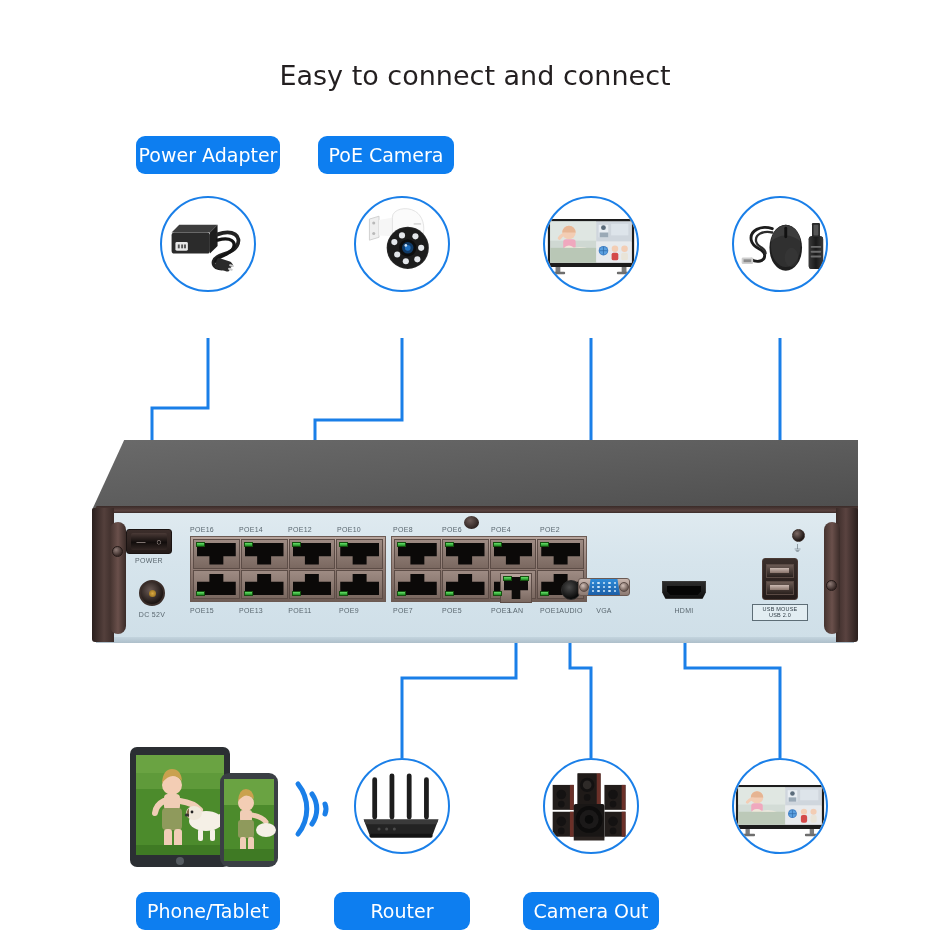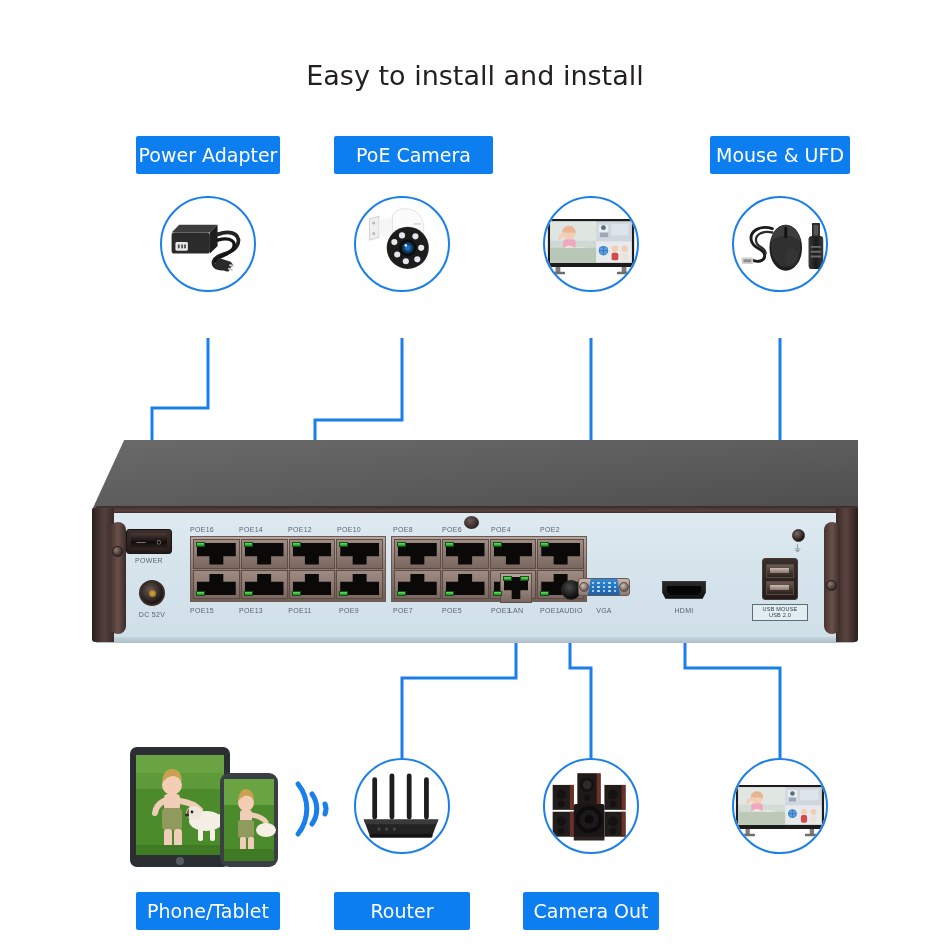--- a/index.html
+++ b/index.html
@@ -25,21 +25,21 @@
     text-align: center;
     font-size: 27px; color: #231f20;
     font-family: "DejaVu Sans", sans-serif;
   }
 
   
   .pill {
     position: absolute;
     height: 38px;
     background: #0d7ef0;
-    border-radius: 2px;
+    border-radius: 9px;
     color: #fff;
     display: flex; align-items: center; justify-content: center;
     font-size: 19px;
     white-space: nowrap;
     padding: 0 14px;
     font-family: "DejaVu Sans", sans-serif;
   }
 
   
   .circ {
@@ -251,21 +251,21 @@
   }
 
   
   .art { position: absolute; }
 </style>
 </head>
 <body>
 
 <div class="stage">
 
-  <div class="subtitle">Easy to install and install</div>
+  <div class="subtitle">Easy to connect and connect</div>
 
   <svg class="lines" width="950" height="950">
     <g fill="none" stroke="#1a7fe8" stroke-width="3">
 
       <path d="M208,338 L208,408 L152,408 L152,594"></path>
 
       <path d="M402,338 L402,420 L315,420 L315,540"></path>
 
       <path d="M591,338 L591,450 L604,450 L604,588"></path>
 
@@ -273,22 +273,21 @@
 
       <path d="M516,618 L516,678 L402,678 L402,758"></path>
 
       <path d="M570,618 L570,668 L591,668 L591,758"></path>
 
       <path d="M685,618 L685,668 L780,668 L780,758"></path>
     </g>
   </svg>
 
   <div class="pill" style="left:136px; top:136px; width:144px;">Power Adapter</div>
-  <div class="pill" style="left:334px; top:136px; width:159px;">PoE Camera</div>
-  <div class="pill" style="left:710px; top:136px; width:140px;">Mouse &amp; UFD</div>
+  <div class="pill" style="left:318px; top:136px; width:136px;">PoE Camera</div>
 
   <div class="circ" style="left:160px; top:196px; width:96px; height:96px;">
     <svg class="circ-inner" viewBox="0 0 96 96">
       <g transform="translate(2,8)">
         <rect x="8" y="28" width="40" height="22" rx="3" fill="#2b2b2b"></rect>
         <polygon points="8,28 16,20 56,20 48,28" fill="#3d3d3d"></polygon>
         <polygon points="48,28 56,20 56,42 48,50" fill="#1d1d1d"></polygon>
         <rect x="12" y="38" width="13" height="9" rx="1.5" fill="#e8e8e8"></rect>
         <rect x="14.5" y="40.5" width="2" height="4" fill="#555"></rect>
         <rect x="18" y="40.5" width="2" height="4" fill="#555"></rect>

